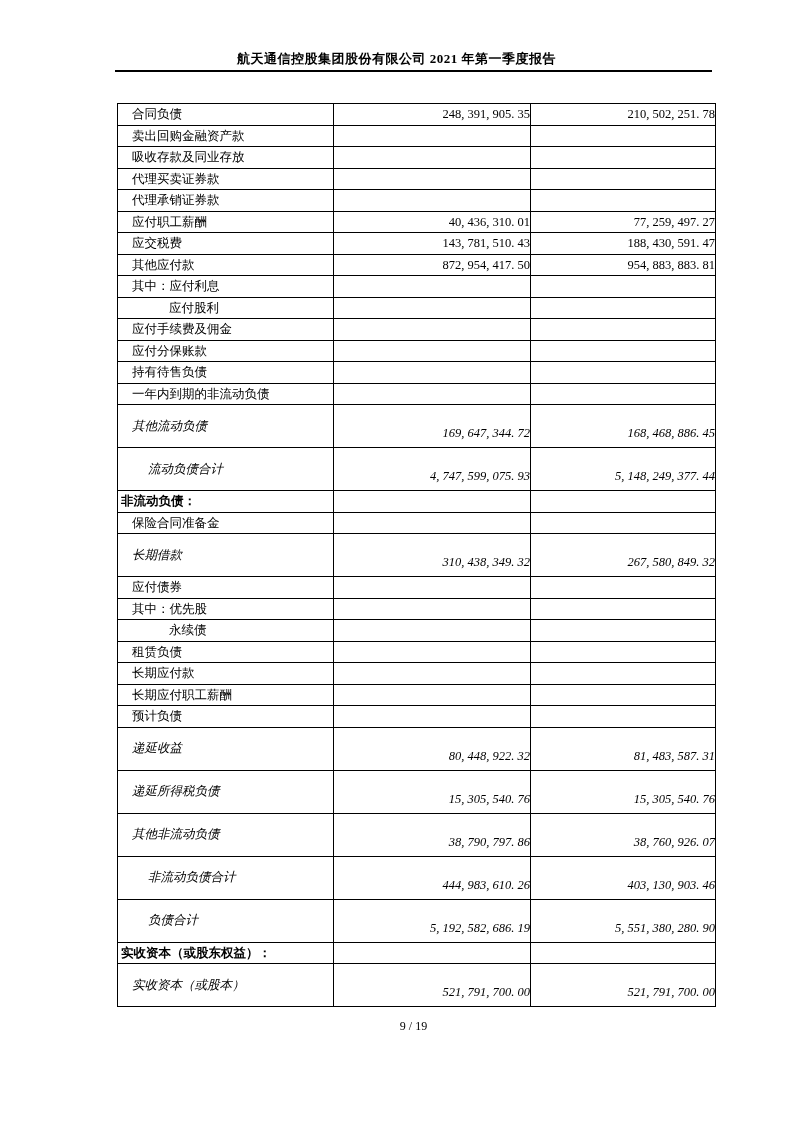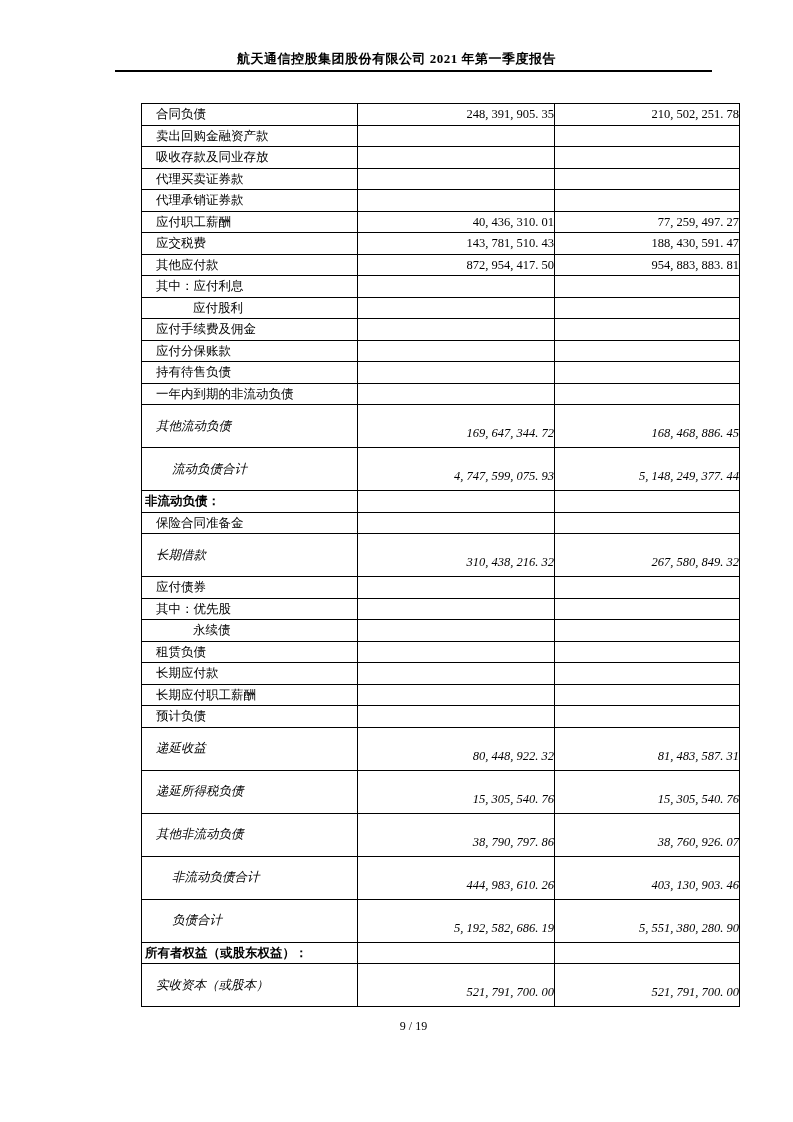--- a/index.html
+++ b/index.html
@@ -34,21 +34,20 @@
     height: 2px;
     background: #000000;
   }
   table.fin-table {
     position: absolute;
     top: 103px;
     left: 117px;
     width: 598px;
     border-collapse: collapse;
     table-layout: fixed;
-    margin-left: 24px;
   }
   table.fin-table td {
     border: 1px solid #000000;
     font-size: 12.5px;
     line-height: 1.15;
     padding: 0;
     overflow: hidden;
     white-space: nowrap;
   }
   col.c-label { width: 216px; }
@@ -185,21 +184,21 @@
           <td class="cell-num"></td>
           <td class="cell-num"></td>
         </tr>
         <tr class="r-normal">
           <td class="cell-label ind-item">保险合同准备金</td>
           <td class="cell-num"></td>
           <td class="cell-num"></td>
         </tr>
         <tr class="r-tall">
           <td class="cell-label ind-item">长期借款</td>
-          <td class="cell-num">310, 438, 216. 32</td>
+          <td class="cell-num">310, 438, 349. 32</td>
           <td class="cell-num">267, 580, 849. 32</td>
         </tr>
         <tr class="r-normal">
           <td class="cell-label ind-item">应付债券</td>
           <td class="cell-num"></td>
           <td class="cell-num"></td>
         </tr>
         <tr class="r-normal">
           <td class="cell-label ind-item">其中：优先股</td>
           <td class="cell-num"></td>
@@ -249,21 +248,21 @@
           <td class="cell-label ind-total">非流动负债合计</td>
           <td class="cell-num">444, 983, 610. 26</td>
           <td class="cell-num">403, 130, 903. 46</td>
         </tr>
         <tr class="r-tall">
           <td class="cell-label ind-total">负债合计</td>
           <td class="cell-num">5, 192, 582, 686. 19</td>
           <td class="cell-num">5, 551, 380, 280. 90</td>
         </tr>
         <tr class="r-normal">
-          <td class="cell-label ind-section">所有者权益（或股东权益）：</td>
+          <td class="cell-label ind-section">实收资本（或股东权益）：</td>
           <td class="cell-num"></td>
           <td class="cell-num"></td>
         </tr>
         <tr class="r-tall">
           <td class="cell-label ind-item">实收资本（或股本）</td>
           <td class="cell-num">521, 791, 700. 00</td>
           <td class="cell-num">521, 791, 700. 00</td>
         </tr>
       </tbody>
   </table>

